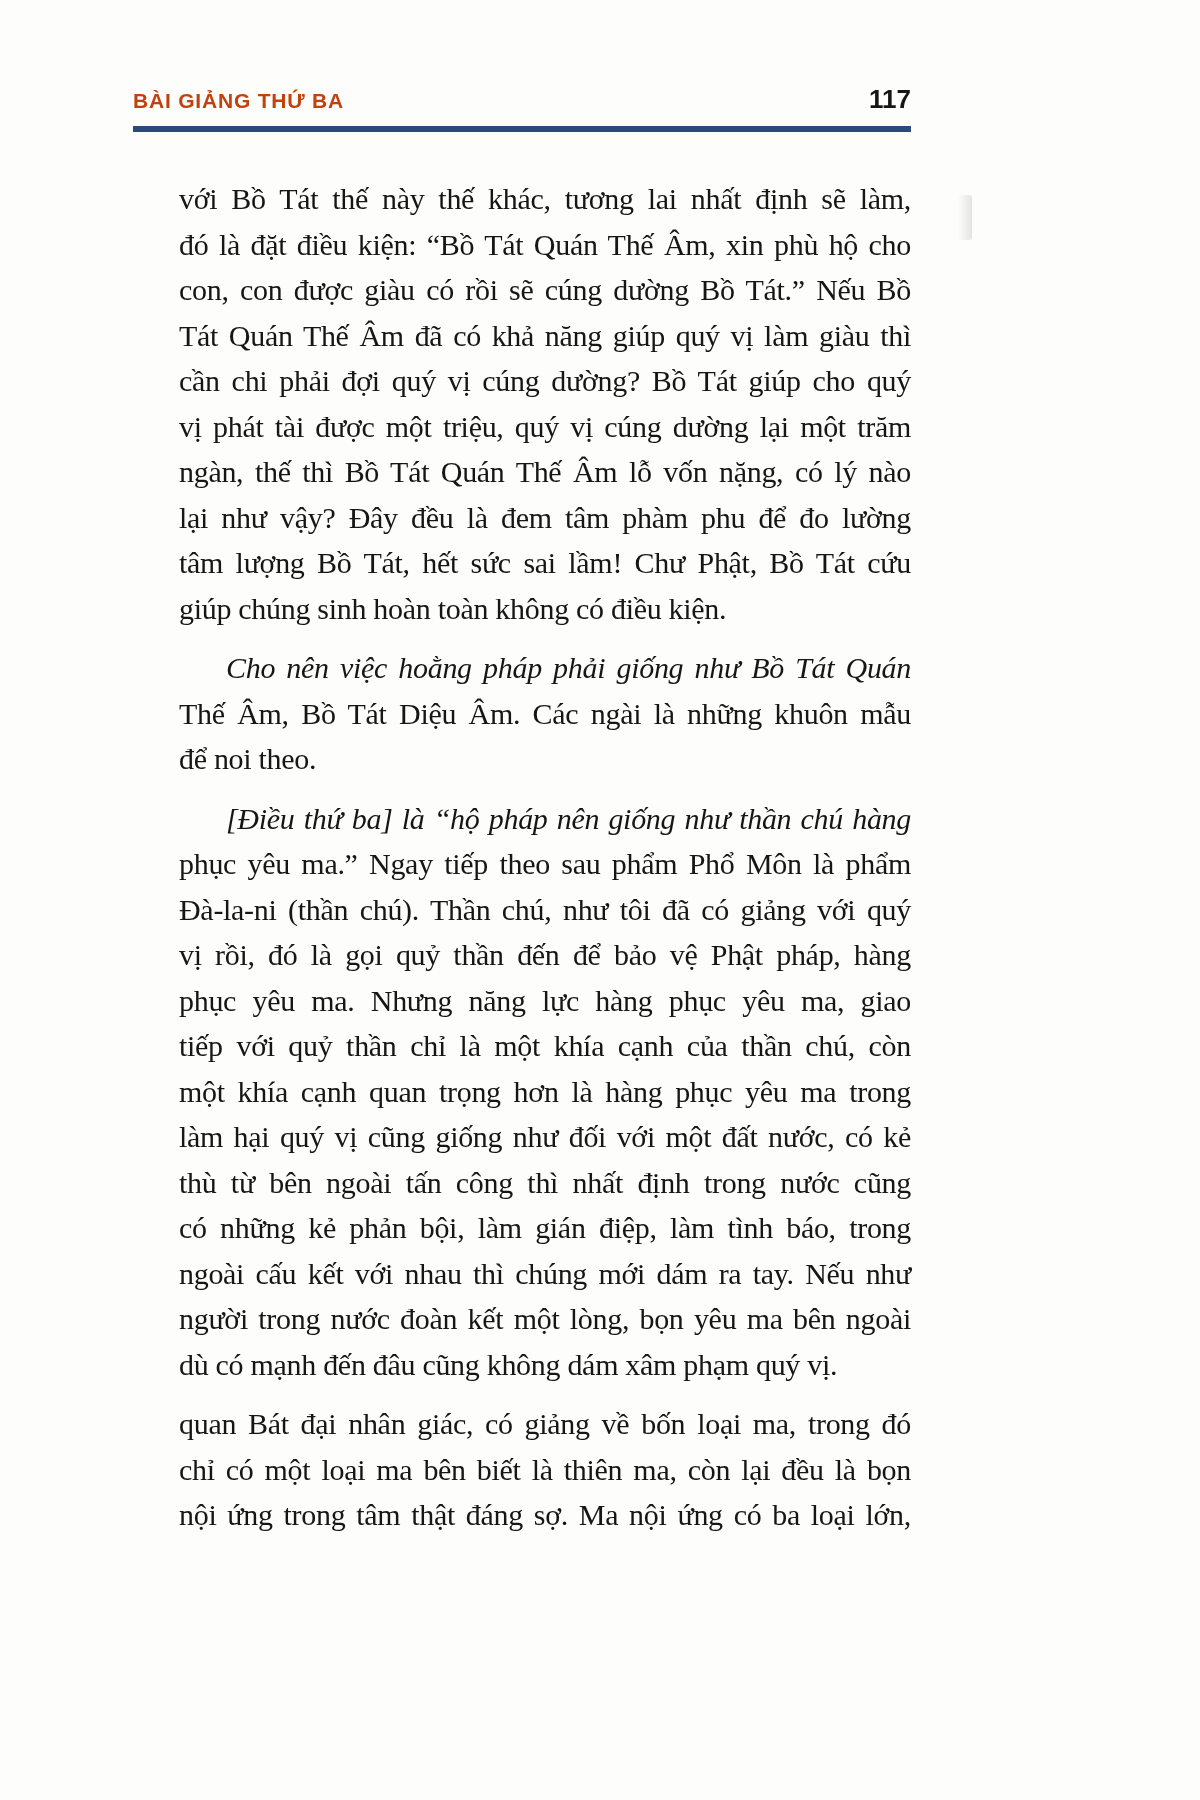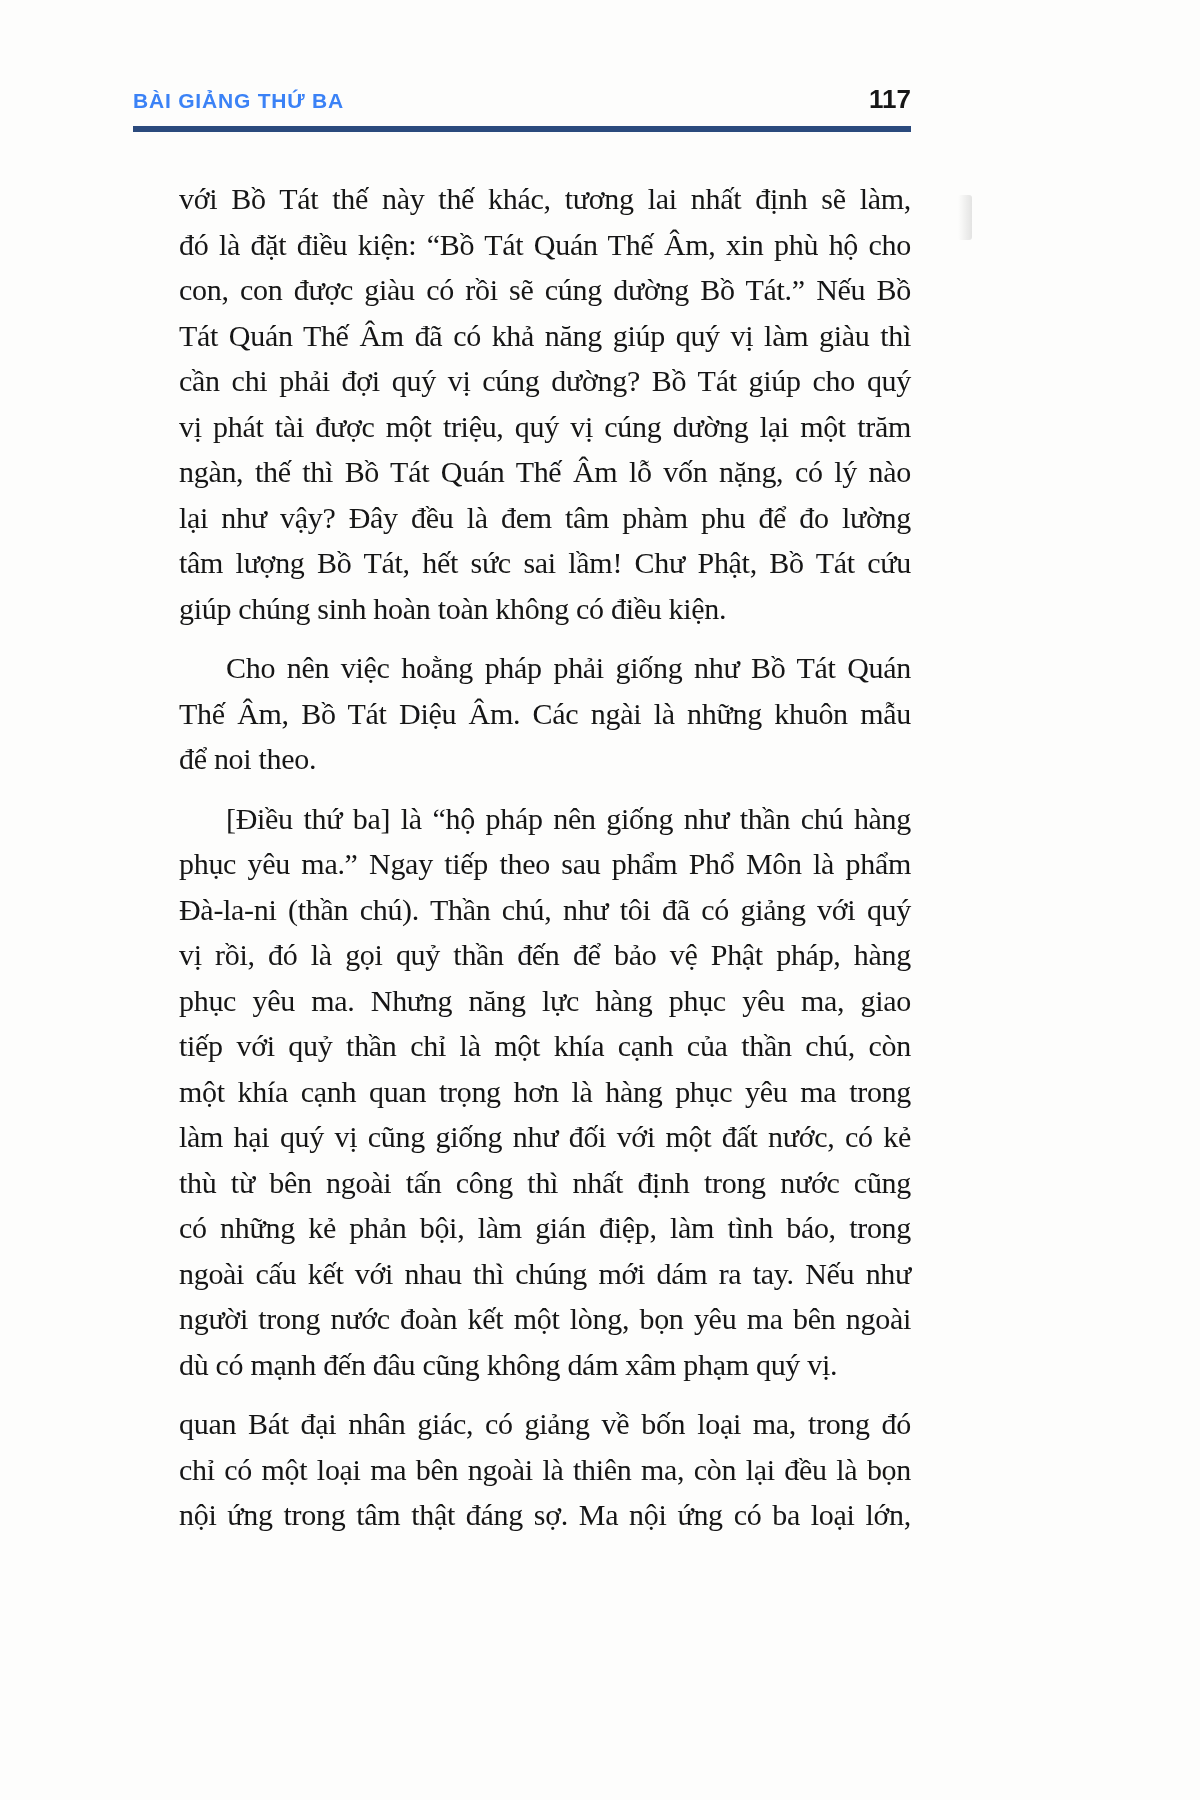--- a/index.html
+++ b/index.html
@@ -22,21 +22,21 @@
   .header-row {
     display: flex;
     justify-content: space-between;
     align-items: baseline;
   }
   .running-title {
     font-family: "Liberation Sans", "DejaVu Sans", sans-serif;
     font-weight: 700;
     font-size: 21px;
     letter-spacing: 0.8px;
-    color: #3b82f6;
+    color: #c2410c;
   }
   .page-number {
     font-family: "Liberation Sans", "DejaVu Sans", sans-serif;
     font-weight: 700;
     font-size: 26px;
     color: #161616;
   }
   .header-rule {
     margin-top: 11px;
     height: 6px;
@@ -51,21 +51,21 @@
     letter-spacing: -0.3px;
   }
   .para { margin: 0 0 14px 0; }
   .para:last-child { margin-bottom: 0; }
   .line {
     text-align: justify;
     text-align-last: justify;
     margin-left: 46px;
   }
   .line.last-line { text-align-last: left; }
-  .para.indent .line.first-line { text-indent: 47px; }
+  .para.indent .line.first-line { text-indent: 47px; font-style: italic; }
   
   .scan-artifact {
     position: absolute;
     right: 228px;
     top: 195px;
     width: 14px;
     height: 45px;
     background: linear-gradient(to right, rgba(0,0,0,0.00), rgba(0,0,0,0.10));
     border-radius: 3px;
   }
@@ -108,19 +108,19 @@
           <div class="line">một khía cạnh quan trọng hơn là hàng phục yêu ma trong</div>
           <div class="line">làm hại quý vị cũng giống như đối với một đất nước, có kẻ</div>
           <div class="line">thù từ bên ngoài tấn công thì nhất định trong nước cũng</div>
           <div class="line">có những kẻ phản bội, làm gián điệp, làm tình báo, trong</div>
           <div class="line">ngoài cấu kết với nhau thì chúng mới dám ra tay. Nếu như</div>
           <div class="line">người trong nước đoàn kết một lòng, bọn yêu ma bên ngoài</div>
           <div class="line last-line">dù có mạnh đến đâu cũng không dám xâm phạm quý vị.</div>
         </div>
         <div class="para indent">
           <div class="line">quan Bát đại nhân giác, có giảng về bốn loại ma, trong đó</div>
-          <div class="line">chỉ có một loại ma bên ngoài là thiên ma, còn lại đều là bọn</div>
+          <div class="line">chỉ có một loại ma bên biết là thiên ma, còn lại đều là bọn</div>
           <div class="line">nội ứng trong tâm thật đáng sợ. Ma nội ứng có ba loại lớn,</div>
         </div>
       </div>
   </div>
   <div class="scan-artifact"></div>
 </div>
 
 </body></html>

